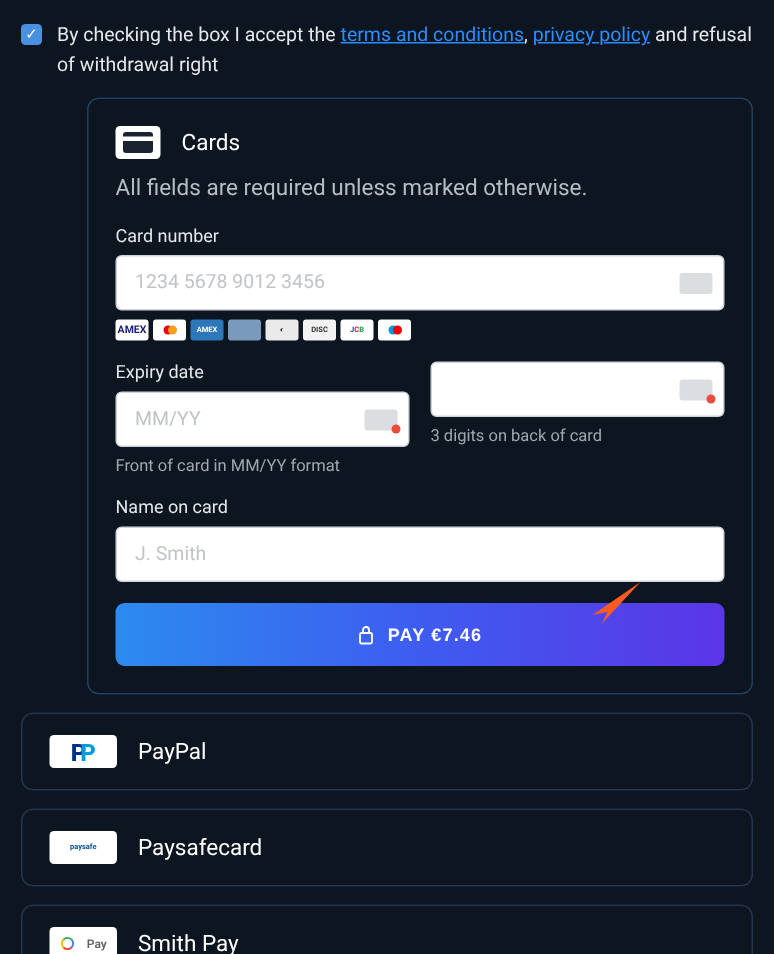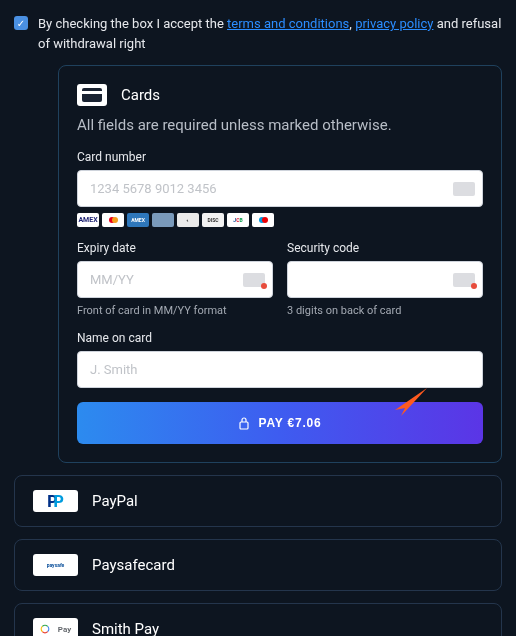--- a/index.html
+++ b/index.html
@@ -162,40 +162,39 @@
   <div class="two-col">
     <div class="field">
       <span class="label">Expiry date</span>
       <div class="input-wrap">
         <input class="text" type="text" placeholder="MM/YY" style="">
         <span class="input-icon red-dot"></span>
       </div>
       <div class="helper">Front of card in MM/YY format</div>
     </div>
     <div class="field">
-      <span class="label">Security code</span>
       <div class="input-wrap">
         <input class="text" type="text" style="">
         <span class="input-icon red-dot"></span>
       </div>
       <div class="helper">3 digits on back of card</div>
     </div>
   </div>
 
   <div class="field">
     <span class="label">Name on card</span>
     <input class="text" type="text" placeholder="J. Smith" style="">
   </div>
 
   <button class="pay-btn">
     <svg width="12" height="14" viewBox="0 0 12 14">
       <rect x="2" y="6" width="8" height="7" rx="1" fill="none" stroke="#fff" stroke-width="1.2"></rect>
       <path d="M4 6 V4 a2 2 0 0 1 4 0 V6" fill="none" stroke="#fff" stroke-width="1.2"></path>
     </svg>
-    <span>PAY €7.06</span>
+    <span>PAY €7.46</span>
   </button>
 
   <svg class="arrow" style="left:330px; top:320px;" width="40" height="32" viewBox="0 0 40 32">
     <path d="M38 2 L6 24 L16 22 L12 30 Z" fill="#ff5a1f"></path>
   </svg>
 </div>
 
 <div class="panel collapsed">
   <div class="brand-box-lg">
     <span class="paypal-p"><span class="p1">P</span><span class="p2">P</span></span>

